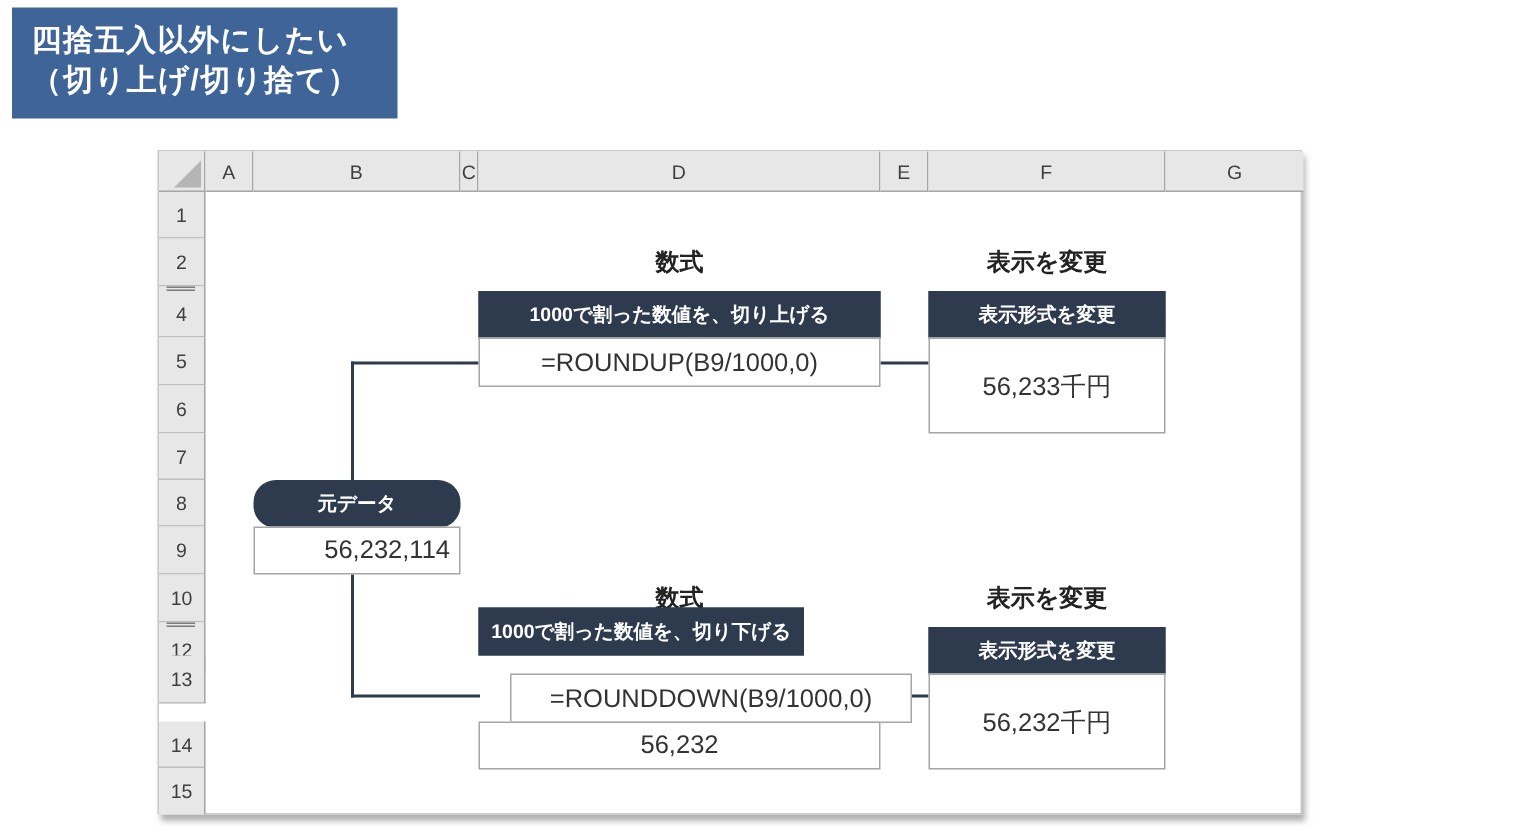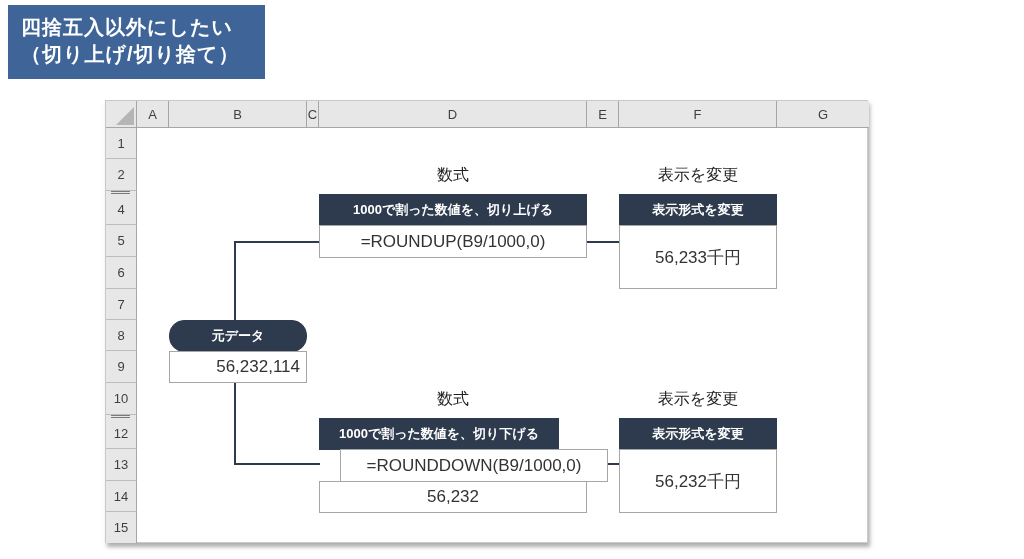--- a/index.html
+++ b/index.html
@@ -47,21 +47,21 @@
     position:absolute; background:#2e3b4e; color:#ffffff; font-weight:bold;
     font-size:13px; display:flex; align-items:center; justify-content:center;
     border:1px solid #2e3b4e;
   }
   .cell {
     position:absolute; background:#ffffff; border:1px solid #a6a6a6;
     color:#333333; font-size:17px; display:flex; align-items:center; justify-content:center;
   }
   .cell.right { justify-content:flex-end; padding-right:6px; }
   .sec-label {
-    position:absolute; color:#222222; font-weight:normal; font-size:16px;
+    position:absolute; color:#222222; font-weight:bold; font-size:16px;
     display:flex; align-items:center; justify-content:center;
   }
   .conn { position:absolute; background:#2e3b4e; }
 </style>
 </head>
 <body>
 
 <div class="callout">
   <div>四捨五入以外にしたい</div>
   <div>（切り上げ/切り捨て）</div>
@@ -89,21 +89,21 @@
   <div class="rowhdr" style="top:124px;height:32px;">5</div>
   <div class="rowhdr" style="top:156px;height:32px;">6</div>
   <div class="rowhdr" style="top:188px;height:31px;">7</div>
   <div class="rowhdr" style="top:219px;height:31px;">8</div>
   <div class="rowhdr" style="top:250px;height:32px;">9</div>
   <div class="rowhdr" style="top:282px;height:32px;">10</div>
   <div class="rowhdr-hidden" style="top:314px;">
       <span class="dash"></span>
     </div>
   <div class="rowhdr" style="top:317px;height:31px;">12</div>
-  <div class="rowhdr" style="top:348px;height:32px;">13</div>
+  <div class="rowhdr" style="top:336px;height:32px;">13</div>
   <div class="rowhdr" style="top:380px;height:31px;">14</div>
   <div class="rowhdr" style="top:411px;height:31px;border-bottom:none;">15</div>
 
   <div class="conn" style="left:128px;top:140px;width:2px;height:80px;"></div>
   <div class="conn" style="left:128px;top:140px;width:86px;height:2px;"></div>
   <div class="conn" style="left:128px;top:281px;width:2px;height:83px;"></div>
   <div class="conn" style="left:128px;top:362px;width:86px;height:2px;"></div>
   <div class="conn" style="left:480px;top:140px;width:34px;height:2px;"></div>
   <div class="conn" style="left:480px;top:362px;width:34px;height:2px;"></div>
 
@@ -115,20 +115,20 @@
 
   <div class="navy-box" style="left:513px;top:93px;width:158px;height:32px;">表示形式を変更</div>
   <div class="cell" style="left:513px;top:124px;width:158px;height:64px;">56,233千円</div>
 
   <div class="navy-box" style="left:63px;top:219px;width:138px;height:32px;border-radius:15px;">元データ</div>
   <div class="cell right" style="left:63px;top:250px;width:138px;height:32px;">56,232,114</div>
 
   <div class="sec-label" style="left:213px;top:282px;width:268px;height:32px;">数式</div>
   <div class="sec-label" style="left:513px;top:282px;width:158px;height:32px;">表示を変更</div>
 
-  <div class="navy-box" style="left:213px;top:317px;width:240px;height:32px;">1000で割った数値を、切り下げる</div>
+  <div class="navy-box" style="left:213px;top:304px;width:217px;height:32px;">1000で割った数値を、切り下げる</div>
   <div class="cell" style="left:213px;top:348px;width:268px;height:33px;margin-left:21px;">=ROUNDDOWN(B9/1000,0)</div>
   <div class="cell" style="left:213px;top:380px;width:268px;height:32px;">56,232</div>
 
   <div class="navy-box" style="left:513px;top:317px;width:158px;height:32px;">表示形式を変更</div>
   <div class="cell" style="left:513px;top:348px;width:158px;height:64px;">56,232千円</div>
 
 </div>
 
 </body></html>

